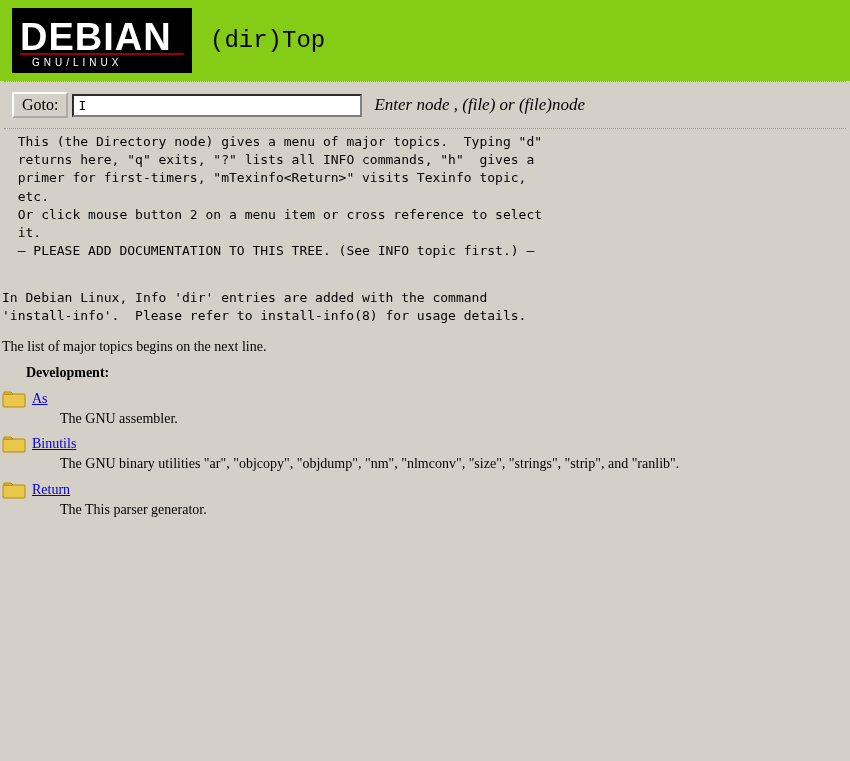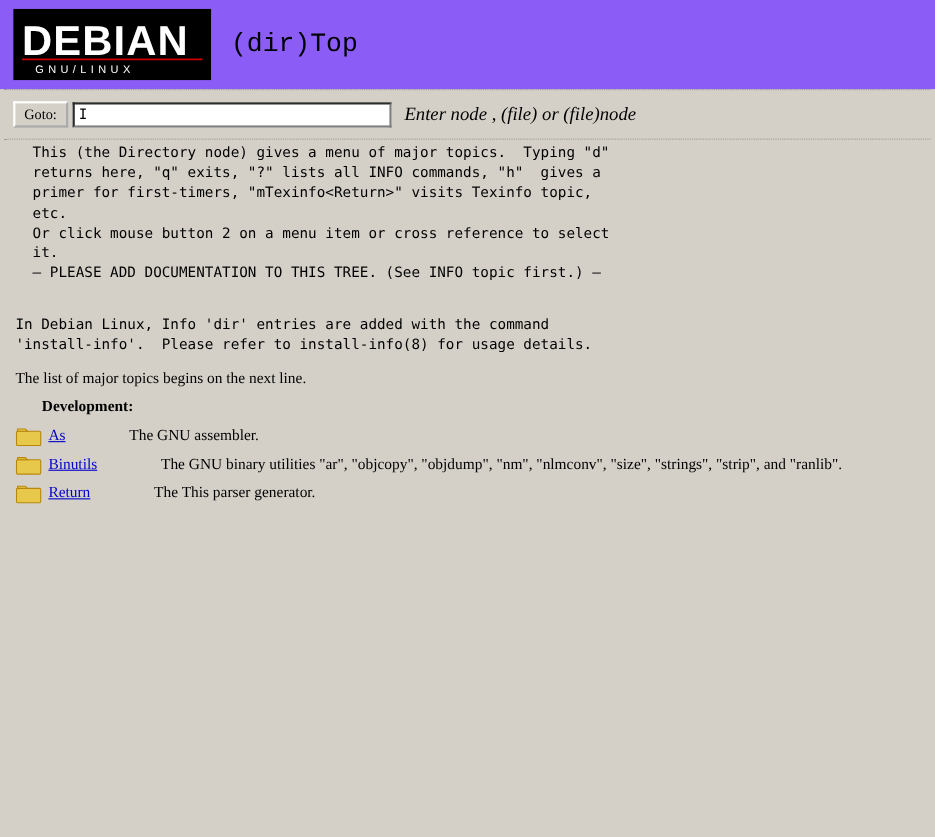--- a/index.html
+++ b/index.html
@@ -14,21 +14,21 @@
       background: #d4d0c8;
       color: #000;
       width: 850px;
       min-height: 761px;
     }
 
     .header {
       display: flex;
       align-items: center;
       padding: 8px 12px;
-      background: #8b5cf6;
+      background: #84cc16;
     }
 
     .debian-logo {
       width: 180px;
       height: 65px;
       margin-right: 18px;
       flex-shrink: 0;
     }
 
     .page-title {
@@ -47,21 +47,21 @@
       display: flex;
       align-items: center;
       padding: 10px 12px;
       gap: 4px;
     }
 
     .goto-button {
       padding: 2px 8px;
       background: #d4d0c8;
       border: 2px outset #fff;
-      font-size: 13px;
+      font-size: 16px;
       font-family: serif;
       cursor: pointer;
     }
 
     .goto-input {
       width: 290px;
       padding: 2px 4px;
       border: 2px inset #808080;
       background: #fff;
       font-size: 13px;
@@ -73,21 +73,21 @@
       font-size: 17px;
       font-style: italic;
       text-align: right;
     }
 
     .goto-hint em {
       font-style: italic;
     }
 
     .main-content {
-      padding: 4px 14px 14px 14px;
+      padding: 4px 14px 14px 2px;
     }
 
     .intro-block {
       font-family: monospace;
       font-size: 13px;
       margin-bottom: 10px;
       white-space: pre-wrap;
       line-height: 1.4;
     }
 
@@ -114,21 +114,21 @@
     }
 
     .menu-list {
       list-style: none;
       padding: 0;
     }
 
     .menu-item {
       margin-bottom: 6px;
       display: flex;
-      flex-direction: row;
+      flex-direction: column;
     }
 
     .menu-item-row {
       display: flex;
       align-items: center;
       gap: 4px;
     }
 
     .menu-item a {
       color: #0000cc;

